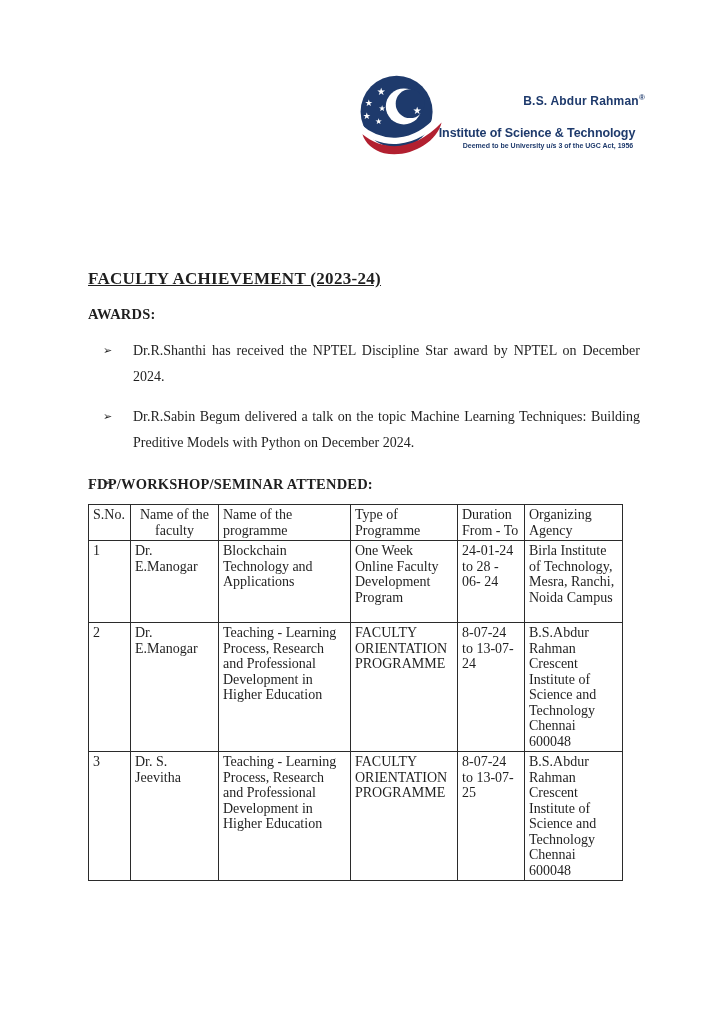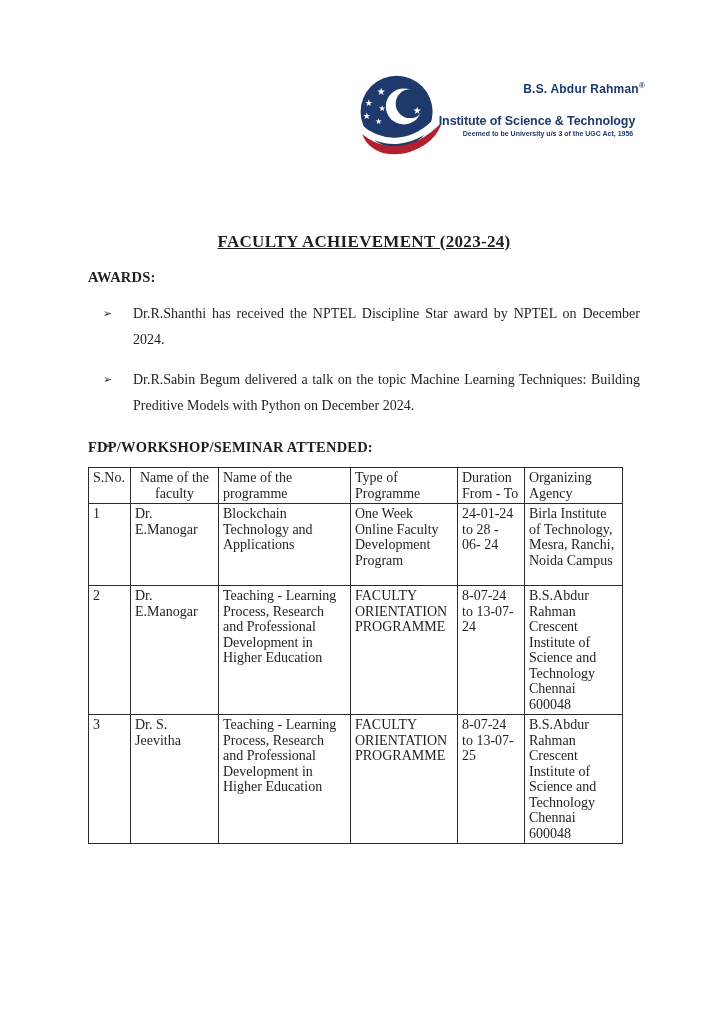--- a/index.html
+++ b/index.html
@@ -12,34 +12,34 @@
   }
 
   
   .logo { position:absolute; left:357px; top:72px; width:288px; height:100px; }
   .emblem { position:absolute; left:0; top:2px; width:90px; height:90px; }
   .navy-fill { fill:var(--navy); }
   .red-fill  { fill:var(--red); }
   .white-fill{ fill:#ffffff; }
   .emblem text { fill:#ffffff; font-family:"DejaVu Sans", sans-serif; }
   .logo-text {
-    position:absolute; left:72px; top:0; width:216px;
+    position:absolute; left:72px; top:12px; width:216px;
     font-family:"Liberation Sans", sans-serif; color:var(--navy);
   }
   .brand-top { margin-top:9px; text-align:right; font-size:12px; font-weight:bold; letter-spacing:.2px; }
   .brand-top sup { font-size:8px; }
   .brand-name { font-size:39px; font-weight:bold; line-height:40px; letter-spacing:-1px; margin-top:-3px; }
   .brand-sub { font-size:12.5px; font-weight:bold; letter-spacing:-0.1px; text-align:center; margin-top:18px; }
   .brand-tagline { font-size:7px; font-weight:bold; text-align:center; padding-left:22px; margin-top:2px; }
 
   
   .content { position:absolute; left:88px; top:232px; width:552px; }
   .title {
-    text-align:center; font-size:17px; font-weight:bold;
-    text-decoration:underline; letter-spacing:.3px; margin-bottom:17px;
+    font-size:17px; font-weight:bold;
+    text-decoration:underline; letter-spacing:.3px; margin-bottom:17px;margin-top:37px;
   }
   .awards-heading, .fdp-heading { font-size:14.5px; font-weight:bold; letter-spacing:.2px; }
   .awards-heading { margin-bottom:15px; }
   .award-list { list-style:none; margin-top:0; }
   .award-item {
     position:relative; padding-left:45px; margin-bottom:14px;
     font-size:14px; line-height:26px; text-align:justify;
   }
   .award-bullet { position:absolute; left:15px; top:0; font-size:11px; font-family:"DejaVu Sans", sans-serif; }
   .fdp-heading { margin:20px 0 11px; }

